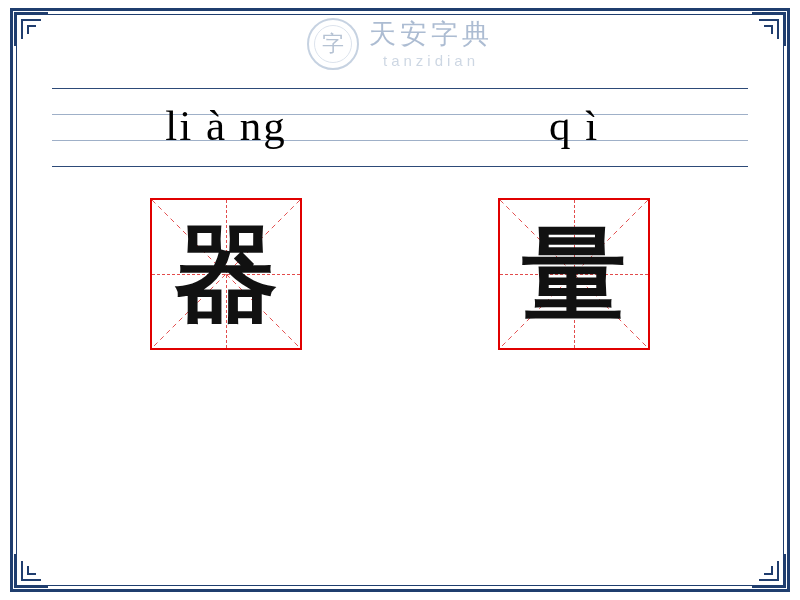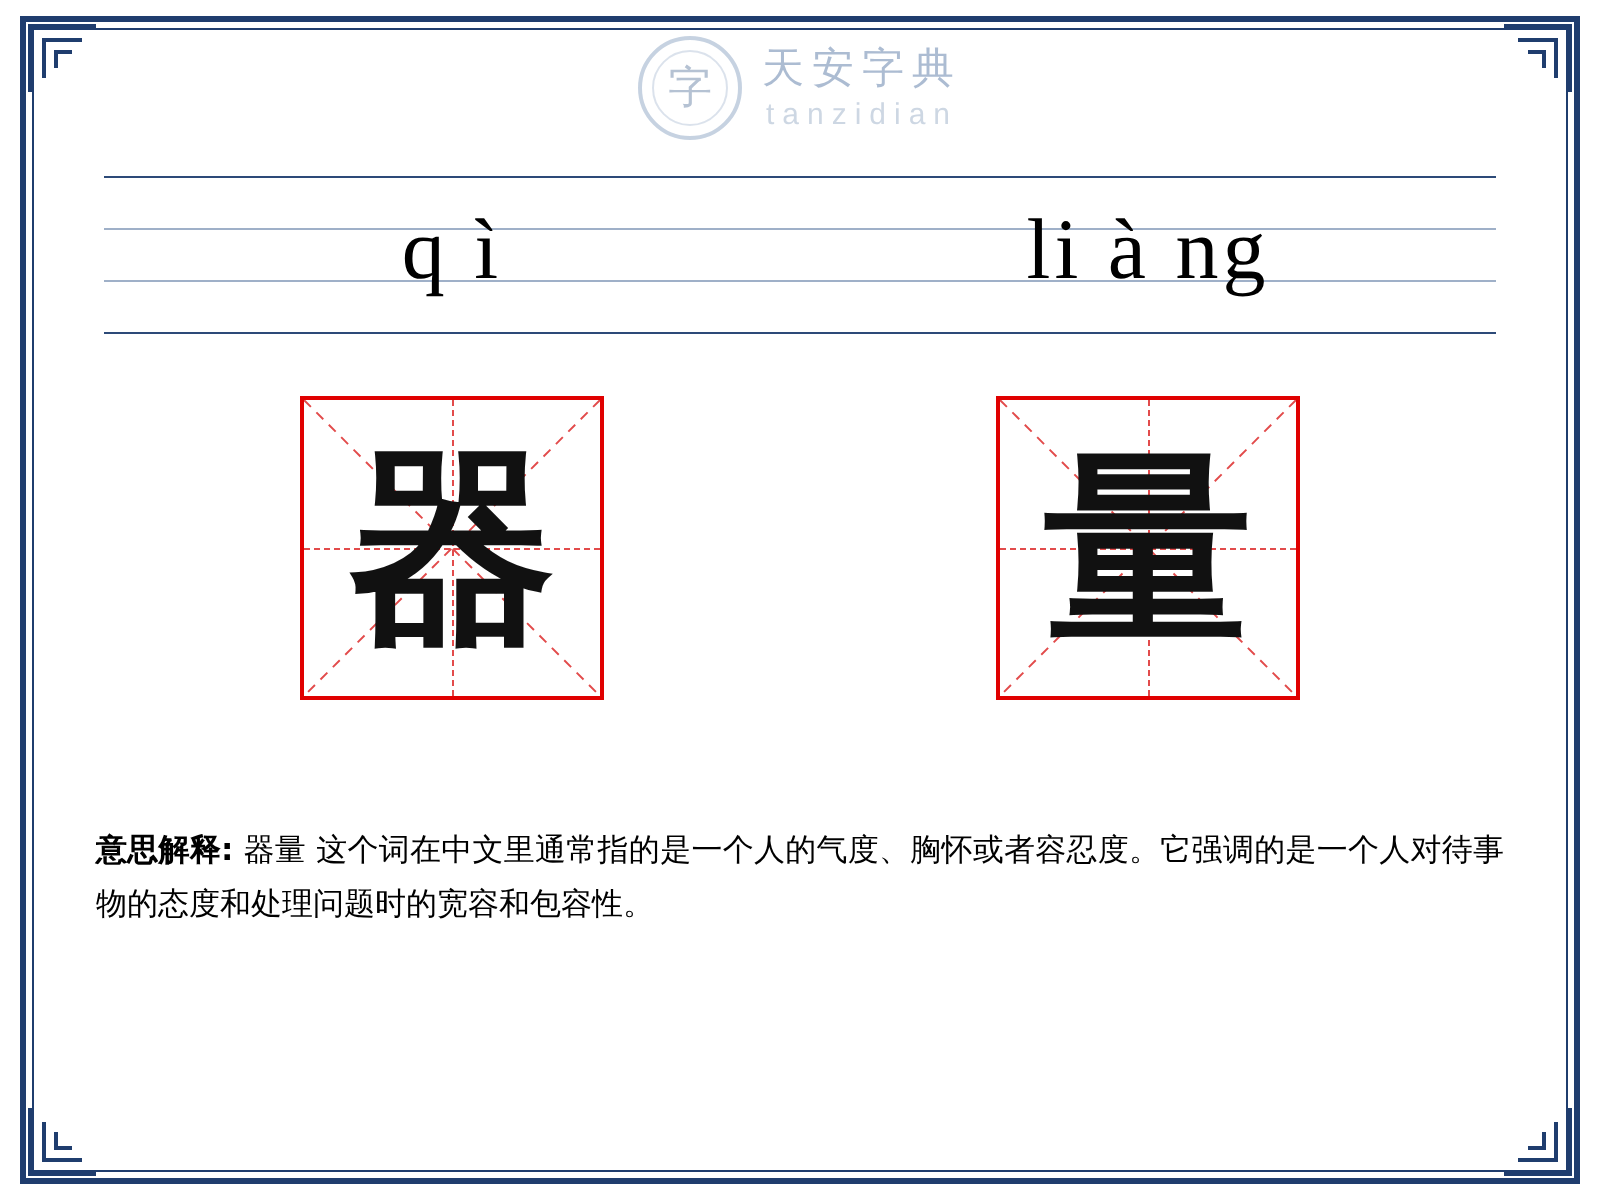--- a/index.html
+++ b/index.html
@@ -113,21 +113,21 @@
     border: 1px solid #b9c7da;
     border-radius: 50%;
   }
   .brand-text {
     display: flex;
     flex-direction: column;
     align-items: center;
     line-height: 1;
   }
   .brand-name {
-    font-size: 21px;
+    font-size: 27px;
     letter-spacing: 4px;
     color: #5c7ba6;
     font-family: "Liberation Serif", serif;
   }
   .brand-sub {
     margin-top: 5px;
     font-size: 15px;
     letter-spacing: 4px;
     color: #9db0c8;
     font-family: "Liberation Sans", sans-serif;
@@ -300,22 +300,22 @@
       <div class="brand-sub">tanzidian</div>
     </div>
   </div>
 
   <div class="staff">
     <div class="line l1"></div>
     <div class="line l2"></div>
     <div class="line l3"></div>
     <div class="line l4"></div>
     <div class="pinyin-row">
+      <div class="pinyin-cell">li à ng</div>
       <div class="pinyin-cell">q ì</div>
-      <div class="pinyin-cell">li à ng</div>
     </div>
   </div>
 
   <div class="chars">
     <div class="charbox">
       <svg class="diag" viewBox="0 0 152 152" preserveAspectRatio="none">
         <line x1="0" y1="0" x2="152" y2="152" stroke="#e24b4b" stroke-width="1" stroke-dasharray="5,4"></line>
         <line x1="152" y1="0" x2="0" y2="152" stroke="#e24b4b" stroke-width="1" stroke-dasharray="5,4"></line>
       </svg>
       <div class="dash-v"></div>
@@ -326,17 +326,14 @@
       <svg class="diag" viewBox="0 0 152 152" preserveAspectRatio="none">
         <line x1="0" y1="0" x2="152" y2="152" stroke="#e24b4b" stroke-width="1" stroke-dasharray="5,4"></line>
         <line x1="152" y1="0" x2="0" y2="152" stroke="#e24b4b" stroke-width="1" stroke-dasharray="5,4"></line>
       </svg>
       <div class="dash-v"></div>
       <div class="dash-h"></div>
       <div class="glyph">量</div>
     </div>
   </div>
 
-  <div class="explain">
-    <span class="label">意思解释:</span><span> 器量 这个词在中文里通常指的是一个人的气度、胸怀或者容忍度。它强调的是一个人对待事物的态度和处理问题时的宽容和包容性。</span>
-  </div>
 
 </div>
 
 </body></html>

